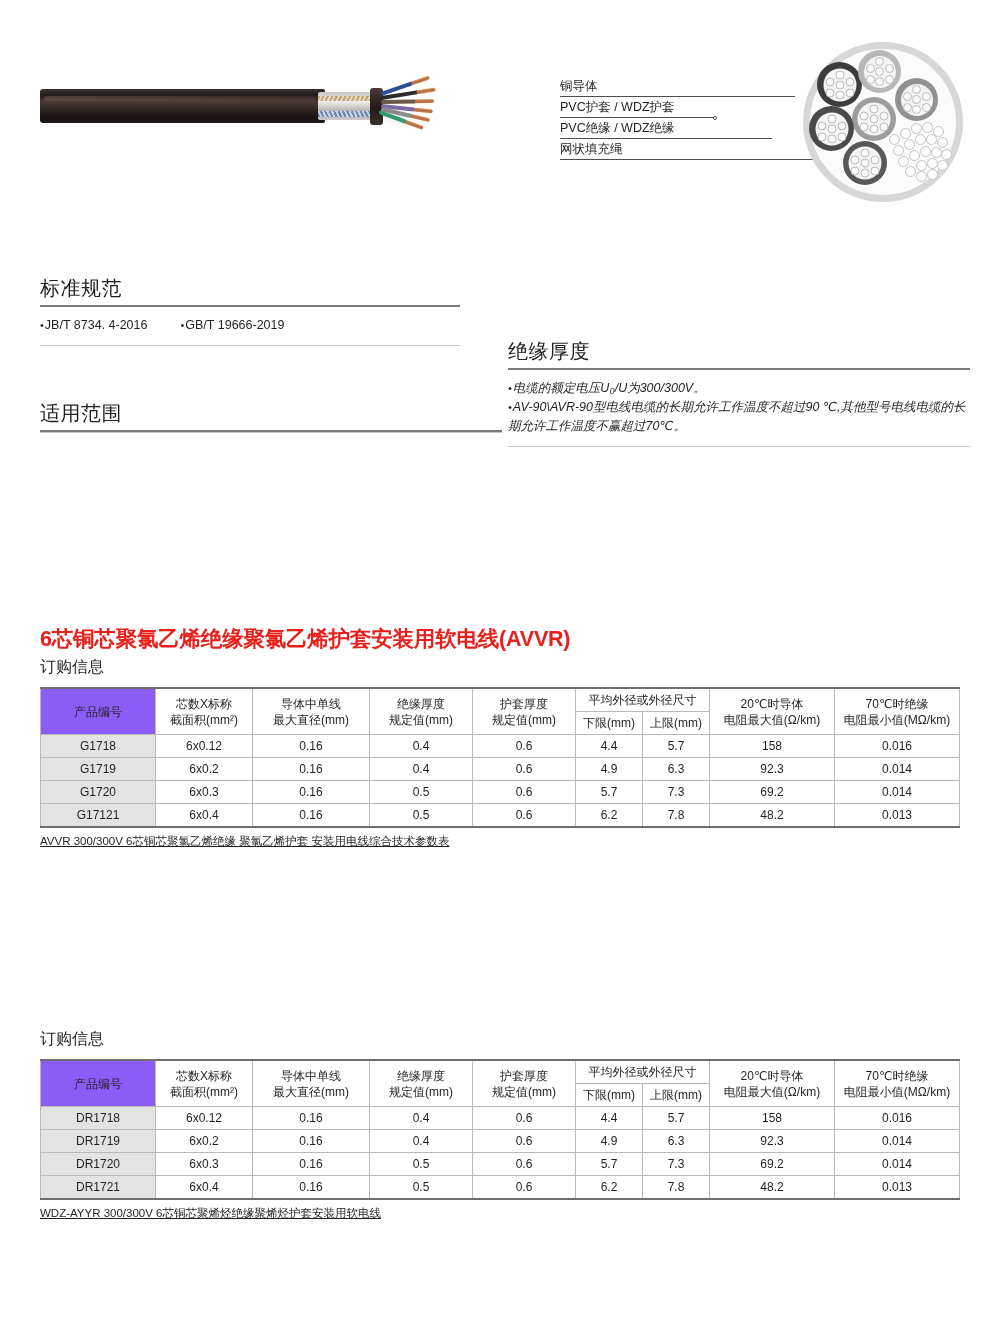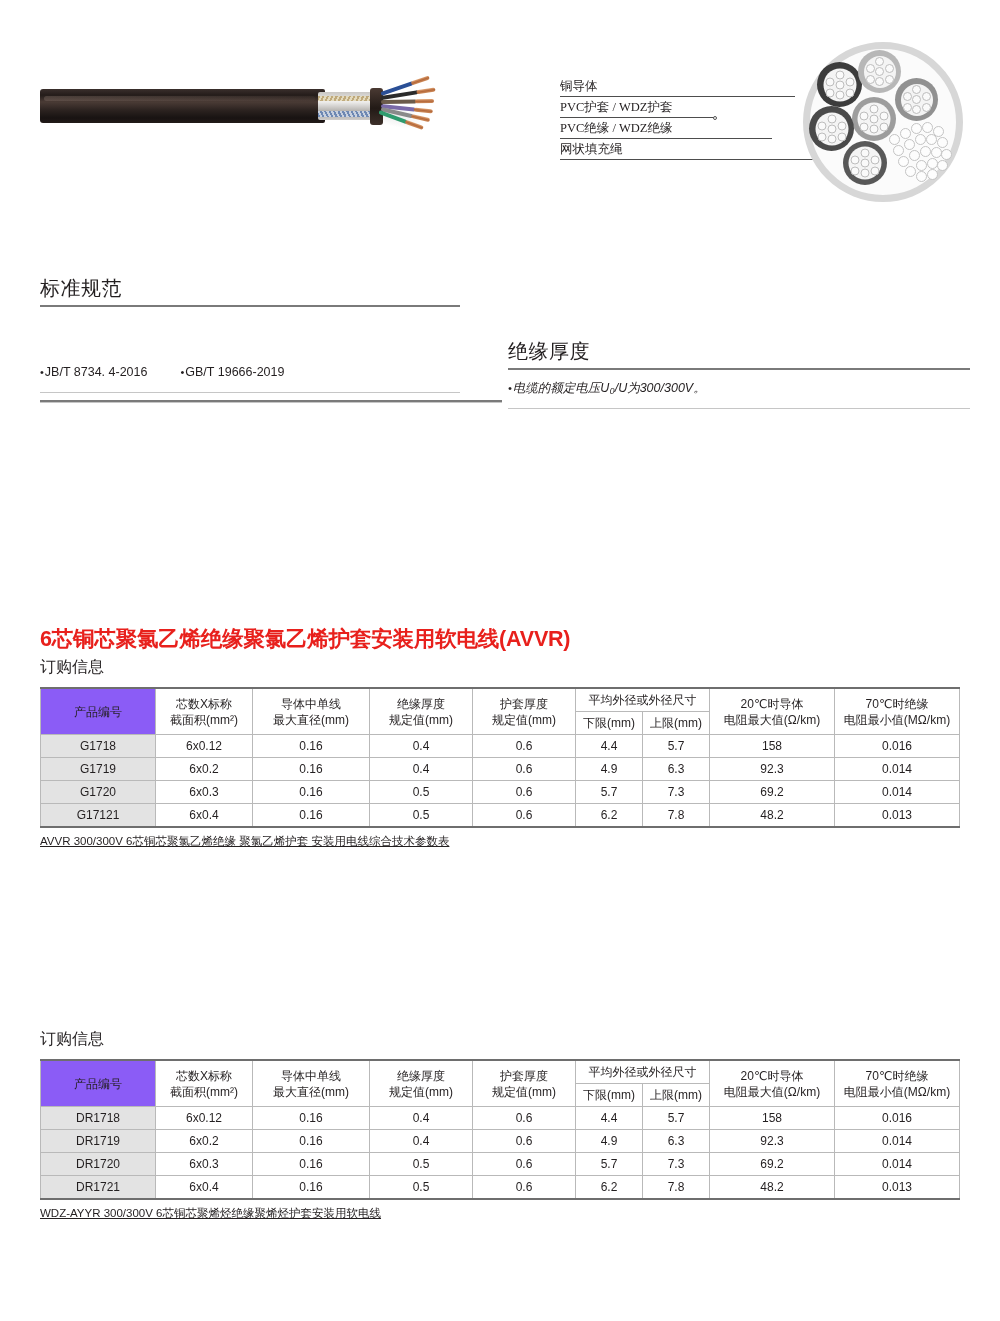--- a/index.html
+++ b/index.html
@@ -129,21 +129,21 @@
     color: #231f20;
     white-space: nowrap;
   }
   .cl-row .lead {
     position: absolute;
     left: 0;
     bottom: 2px;
     height: 1px;
     background: #4d4d4d;
   }
-  .cl-row .txt { position: relative; font-family: Liberation Serif, serif; }
+  .cl-row .txt { position: relative; }
 
   .xsec {
     position: absolute;
     left: 235px;
     top: 0;
     width: 175px;
     height: 170px;
   }
   .xsec-outer {
     position: absolute;
@@ -208,21 +208,21 @@
   .rule-bot {
     height: 1px;
     background: #c6c6c6;
   }
   .sec-body {
     padding: 9px 0 10px 0;
     font-size: 12.5px;
     line-height: 19px;
     color: #231f20;
   }
-  .bullet-line { white-space: nowrap; margin-top: 47px; }
+  .bullet-line { white-space: nowrap; }
   .bullet-line .b,
   .bullet-para .b {
     font-size: 11px;
     margin-right: 1px;
   }
   .bullet-para {
     text-indent: 0;
     font-style: italic;
   }
   .gap-r { display: inline-block; width: 26px; }
@@ -439,31 +439,35 @@
     <div class="bullet-line">
       <span class="b">•</span><span>JB/T  8734. 4-2016</span>
       <span class="gap-r"></span>
       <span class="b">•</span><span>GB/T  19666-2019</span>
     </div>
   </div>
   <div class="rule-bot"></div>
 </div>
 
 <div class="sec" style="left:40px;top:400px;width:462px;">
+  <div class="sec-title">适用范围</div>
   <div class="rule-top"></div>
   <div class="rule-bot"></div>
 </div>
 
 <div class="sec" style="left:508px;top:338px;width:462px;">
   <div class="sec-title">绝缘厚度</div>
   <div class="rule-top"></div>
   <div class="sec-body">
     <div class="bullet-para">
       <span class="b">•</span><span>电缆的额定电压U₀/U为300/300V。</span>
     </div>
+    <div class="bullet-para">
+      <span class="b">•</span><span>AV-90\AVR-90型电线电缆的长期允许工作温度不超过90  ℃,其他型号电线电缆的长期允许工作温度不赢超过70℃。</span>
+    </div>
   </div>
   <div class="rule-bot"></div>
 </div>
 
 <div class="prod" style="top:625px;">
   <div class="prod-title">6芯铜芯聚氯乙烯绝缘聚氯乙烯护套安装用软电线(AVVR)</div>
   <div class="prod-sub">订购信息</div>
 
   <table class="spec">
     <thead>

